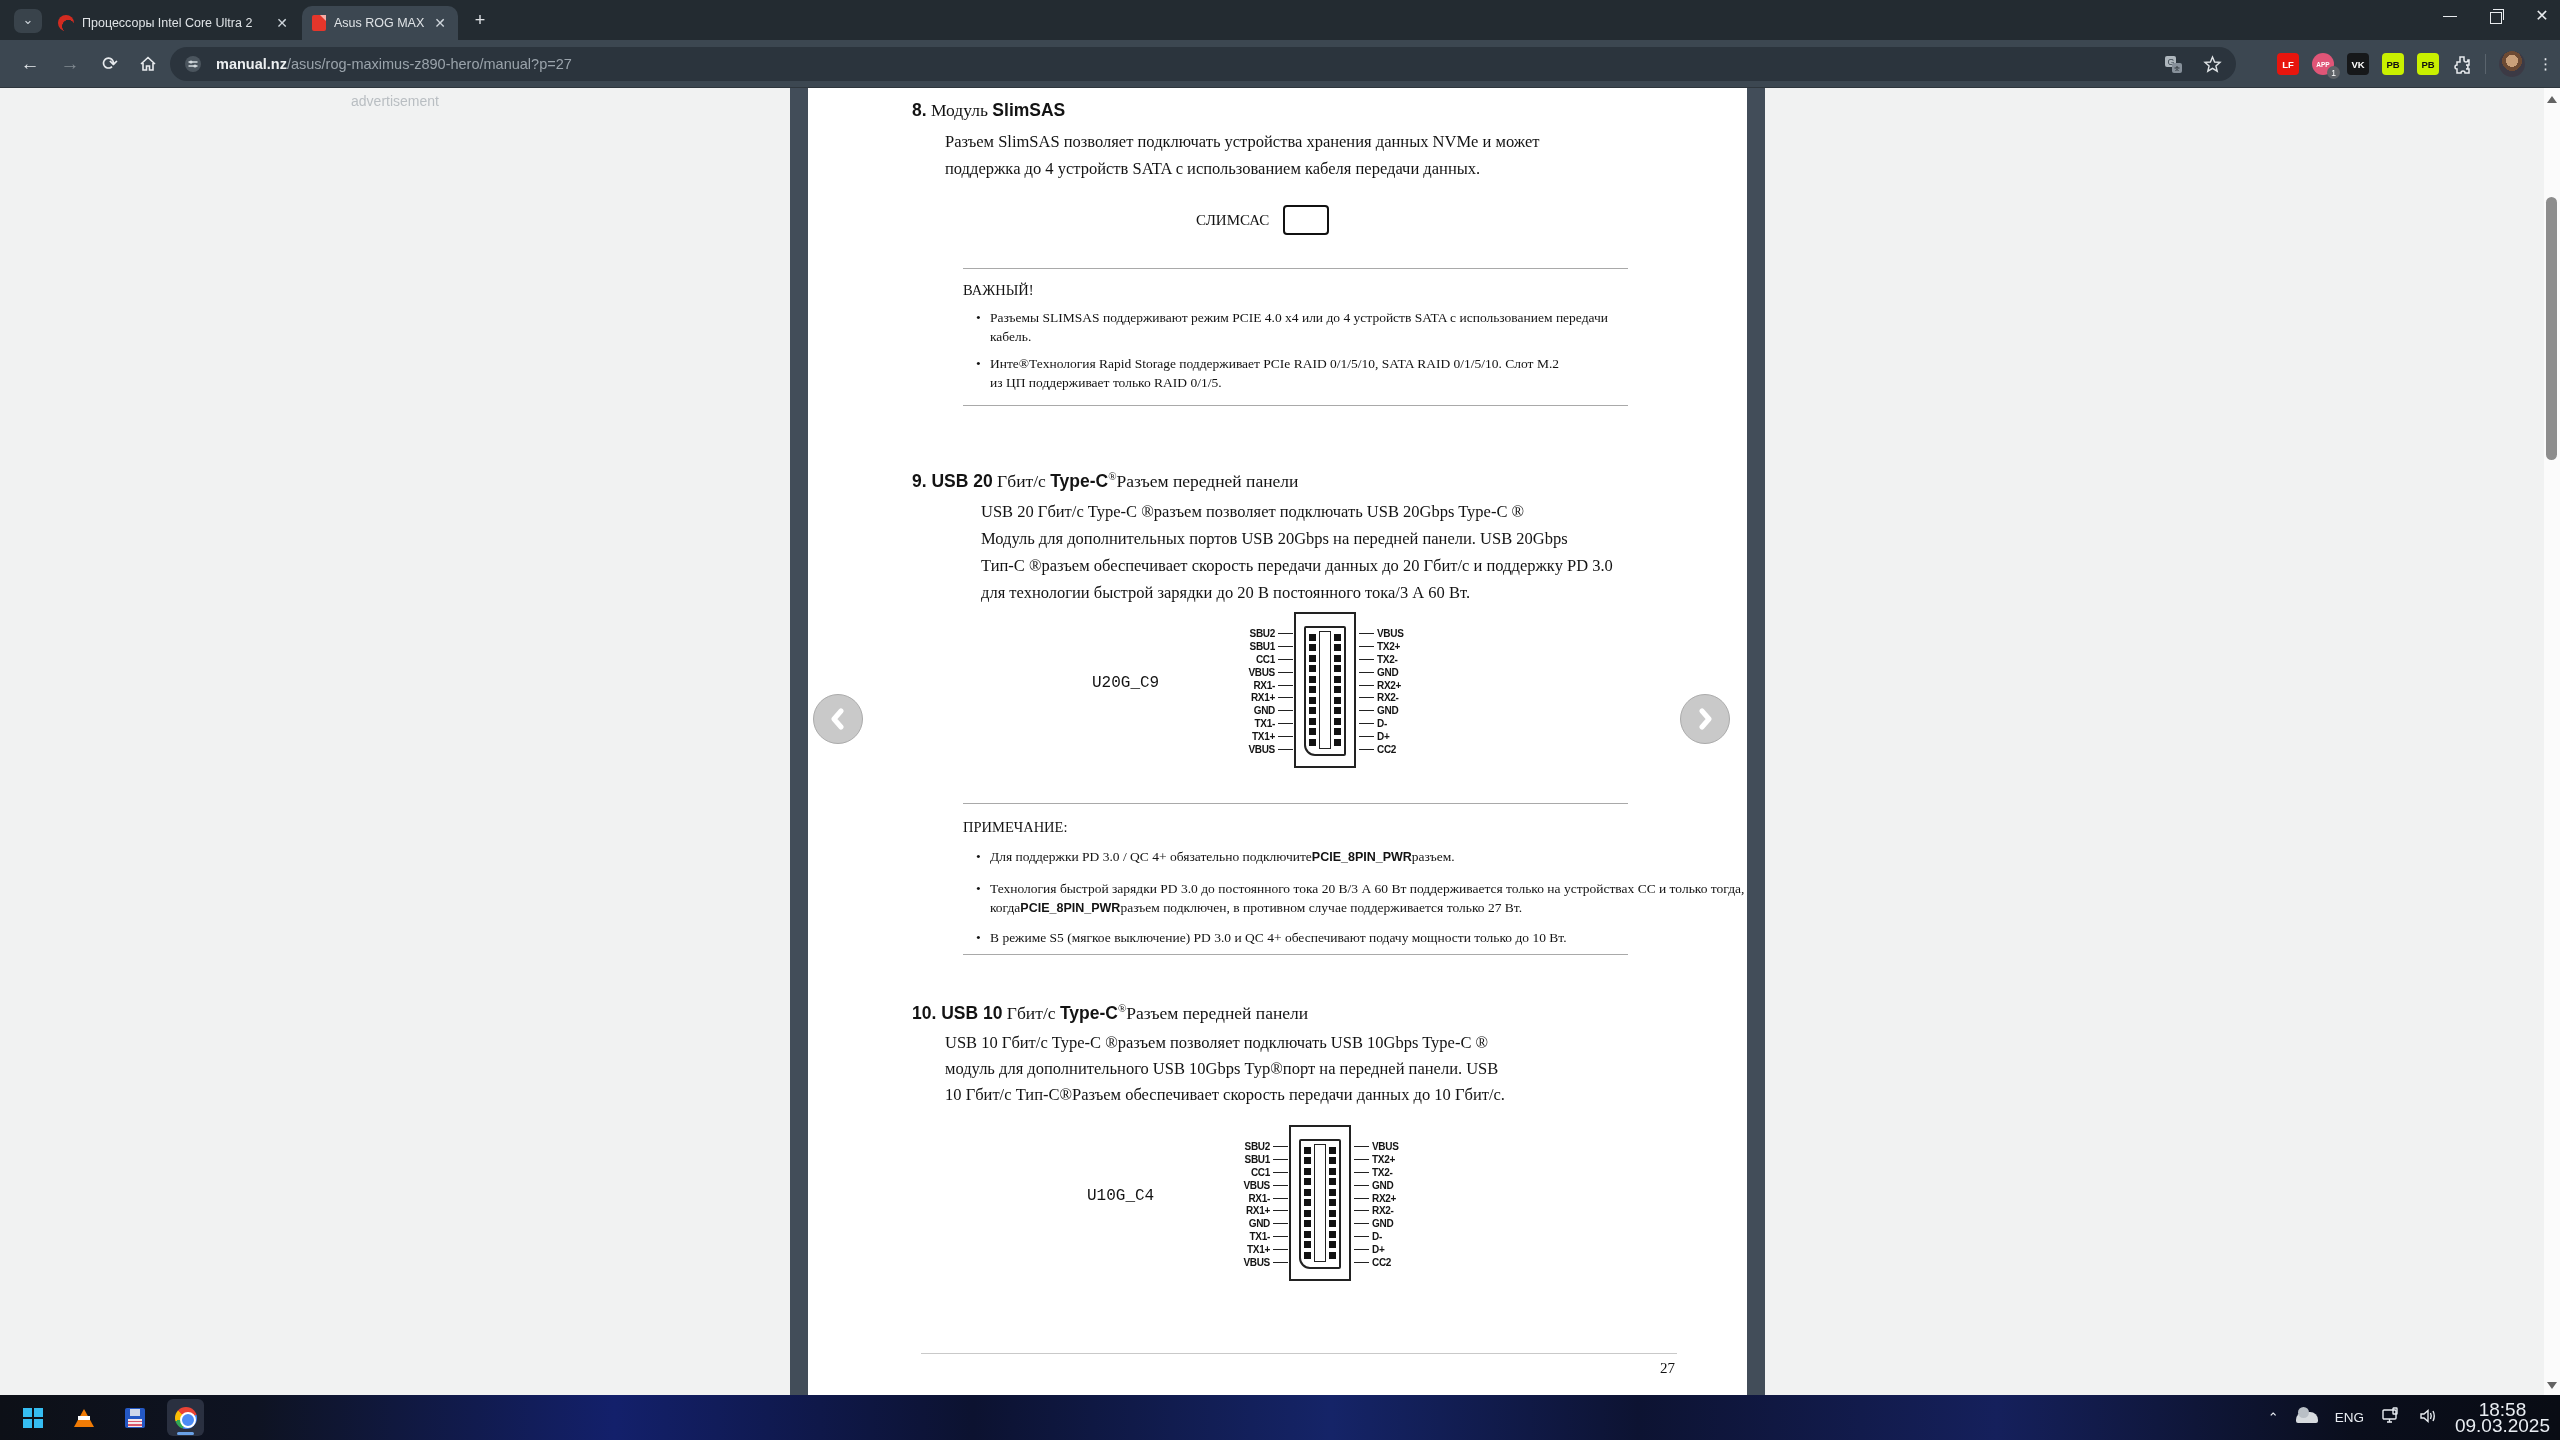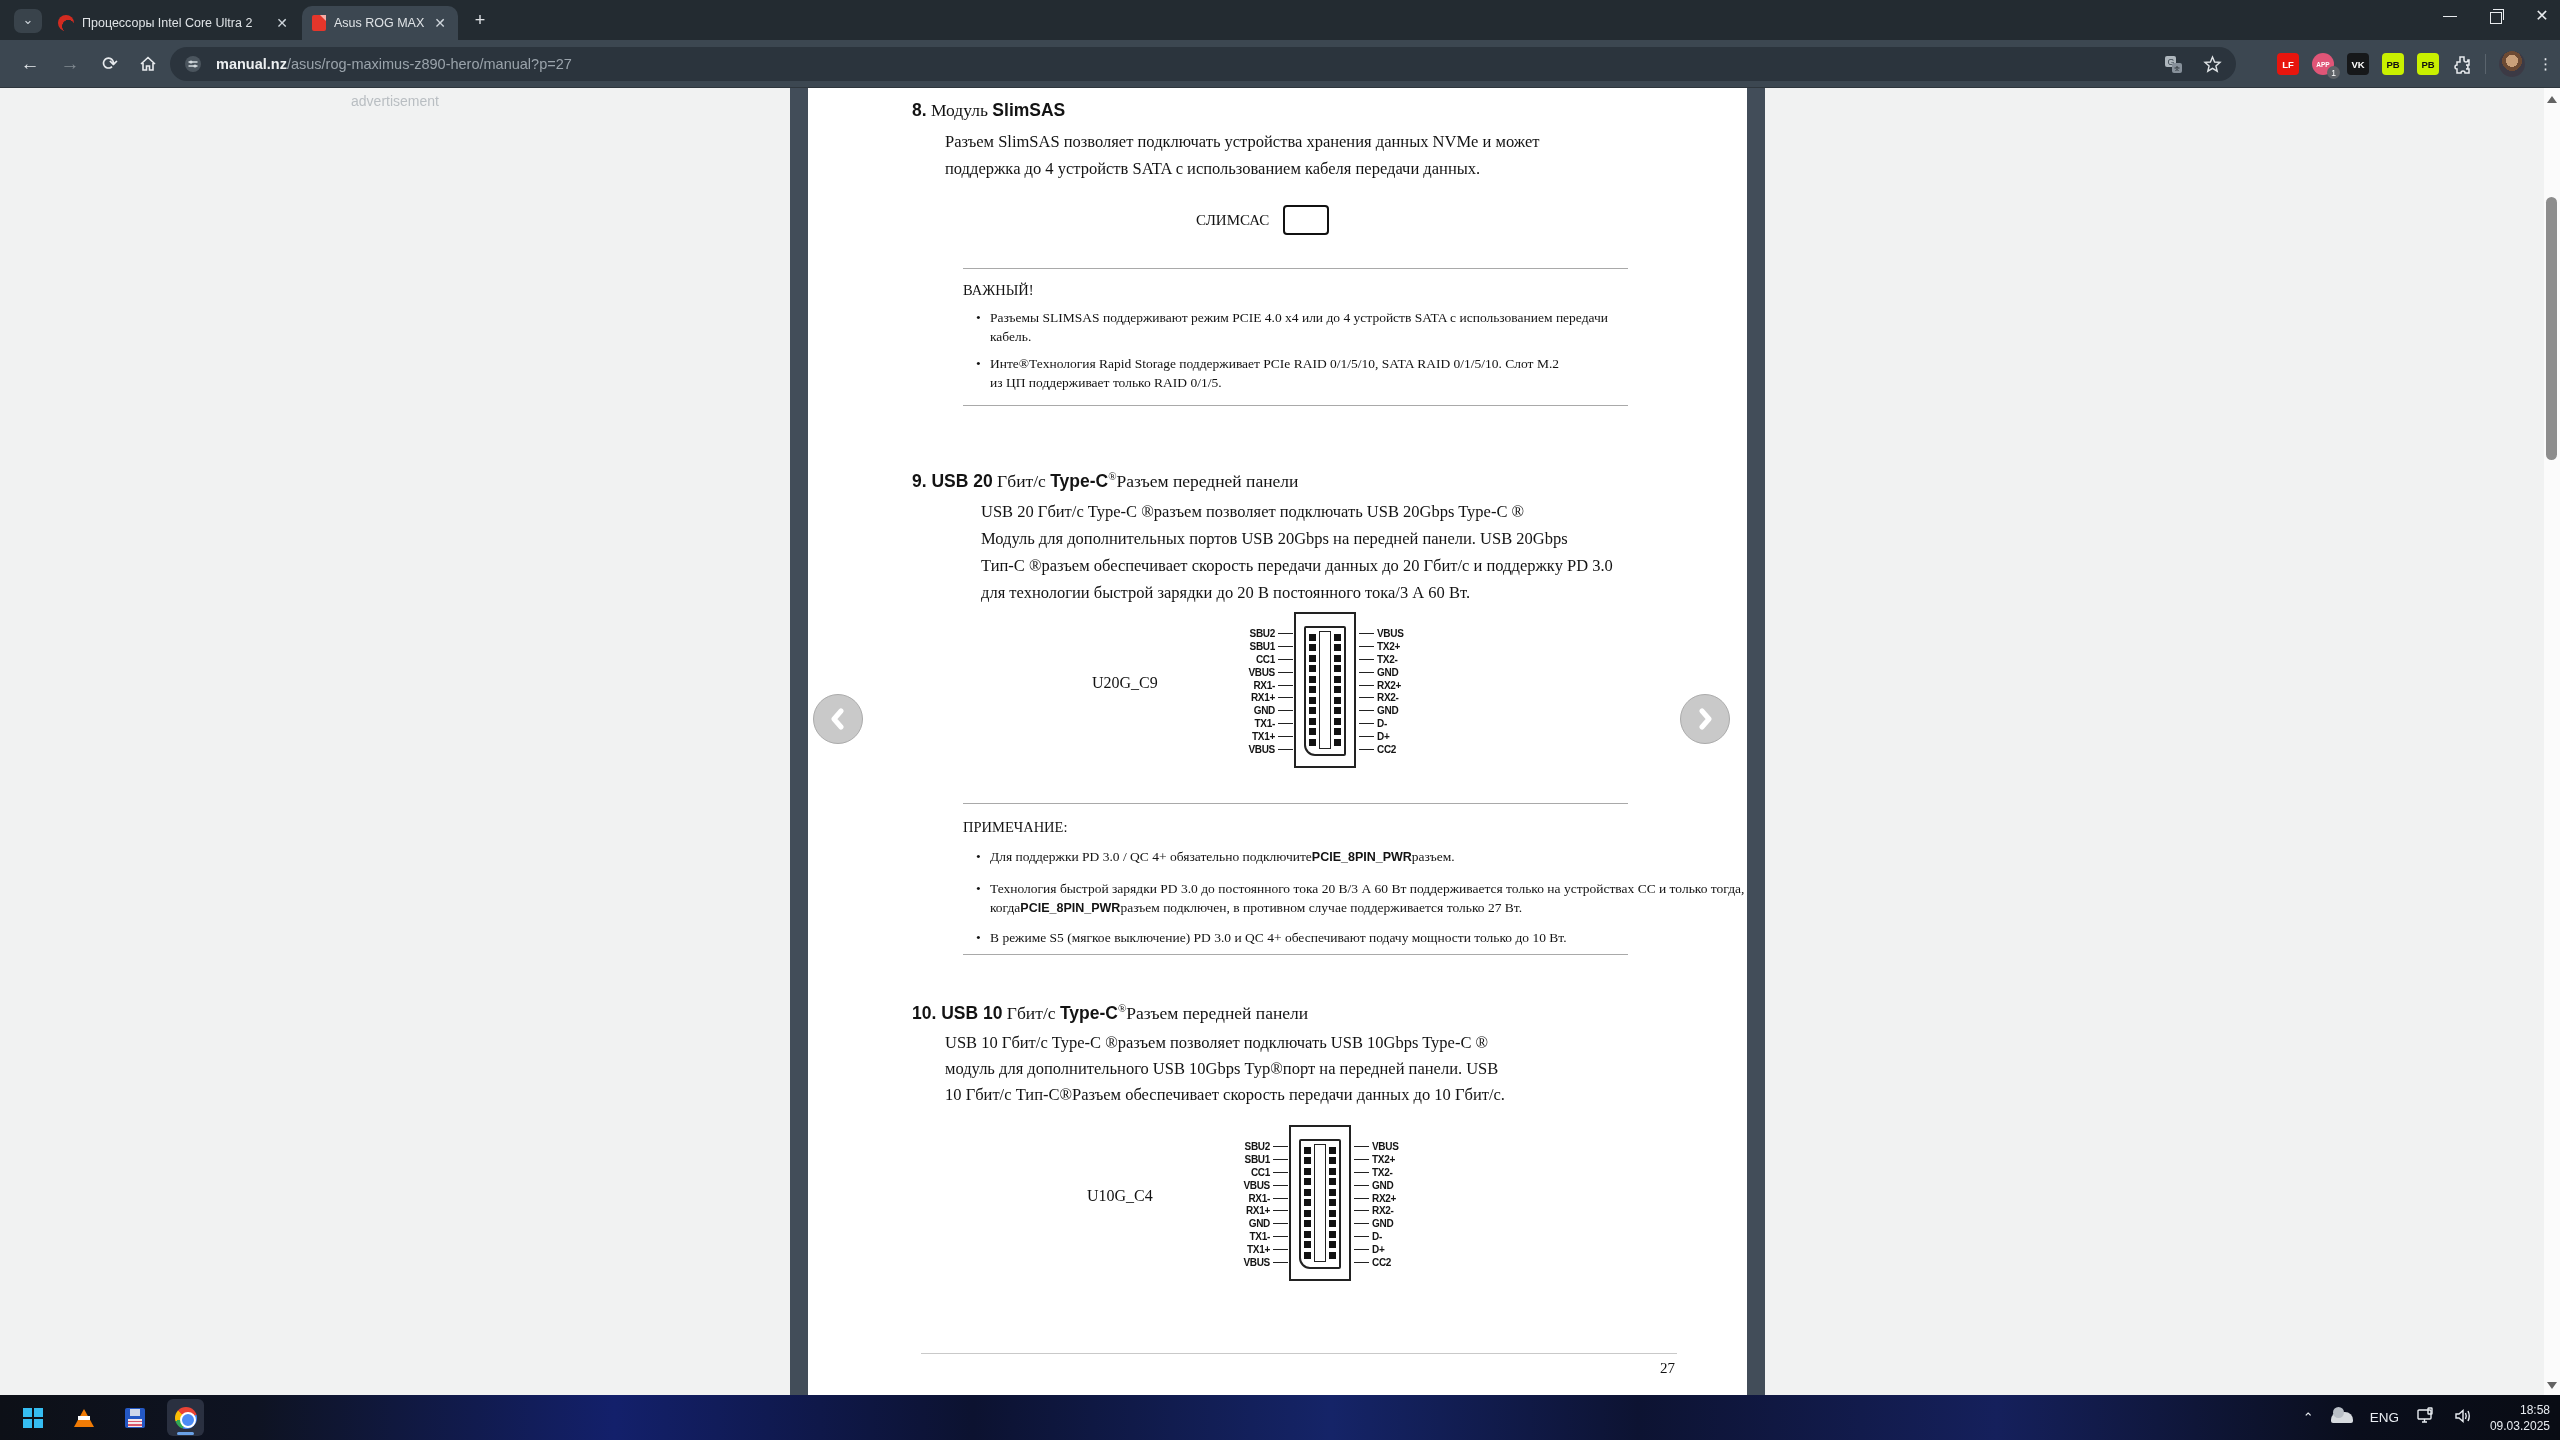--- a/index.html
+++ b/index.html
@@ -88,21 +88,21 @@
   .pagenum { position:absolute; font-size:15px; }
 
   .figure-slimsas { position:absolute; left:388px; top:117px; display:flex; gap:14px; align-items:center; }
   .figure-slimsas .cap { font-size:15px; }
   .slimsas-ico { width:46px; height:30px; border:2px solid #111; border-radius:4px; padding:3px 4px; }
   .slimsas-ico .stripes { width:100%; height:100%;
       background:repeating-linear-gradient(180deg, #111 0 4.5px, #fff 4.5px 9px); }
 
   
   .diagram { position:absolute; width:480px; height:160px; }
-  .dlabel { position:absolute; left:0; top:62px; width:88px; font-size:16px; font-family:Liberation Serif, serif; }
+  .dlabel { position:absolute; left:0; top:62px; width:88px; font-size:16px; font-family:Liberation Mono, monospace; }
   .pincol { position:absolute; top:15px; width:112px; }
   .pincol.left { left:92px; }
   .pincol.right { left:264px; }
   .pinrow { height:12.9px; display:flex; align-items:center; font-family:"Liberation Sans", sans-serif;
             font-size:10px; font-weight:bold; letter-spacing:-0.3px; }
   .pincol.left .pinrow { justify-content:flex-end; }
   .pinline { width:15px; border-top:1.5px solid #222; margin:0 3px; }
   .connbody { position:absolute; left:202px; top:0; width:62px; height:156px; border:2px solid #222; background:#fff; }
   .conninner { position:absolute; left:8px; top:12px; width:42px; height:130px; border:2px solid #222;
                border-radius:2px 2px 2px 11px; }
@@ -130,21 +130,21 @@
   .chrome { width:22px; height:22px; border-radius:50%; position:relative;
             background:conic-gradient(from -45deg, #ea4335 0 120deg, #4285f4 120deg 240deg, #34a853 240deg 300deg, #fbbc05 300deg 360deg); }
   .chrome:after { content:""; position:absolute; left:5px; top:5px; width:12px; height:12px; border-radius:50%;
                   background:#4c8bf5; border:2px solid #fff; }
   .tray { position:absolute; right:10px; top:0; height:45px; display:flex; align-items:center; gap:17px; color:#e9edf2; }
   .tray .chev { font-size:13px; }
   .cloud { width:22px; height:11px; background:#d7dbdf; border-radius:8px 8px 2px 2px; position:relative; }
   .cloud:before { content:""; position:absolute; left:2px; top:-5px; width:11px; height:11px; border-radius:50%; background:#b9bfc6; }
   .lang { font-size:13.5px; }
   .trayico svg { stroke:#e9edf2; fill:none; stroke-width:1.4; }
-  .clock { text-align:right; font-size:12px; line-height:16px; }
+  .clock { text-align:center; font-size:19px; line-height:16px; }
 </style>
 </head>
 <body>
 
 <div class="screen">
 
   <div class="tabbar">
     <div class="tabsearch">⌄</div>
 
     <div class="tab inactive">

